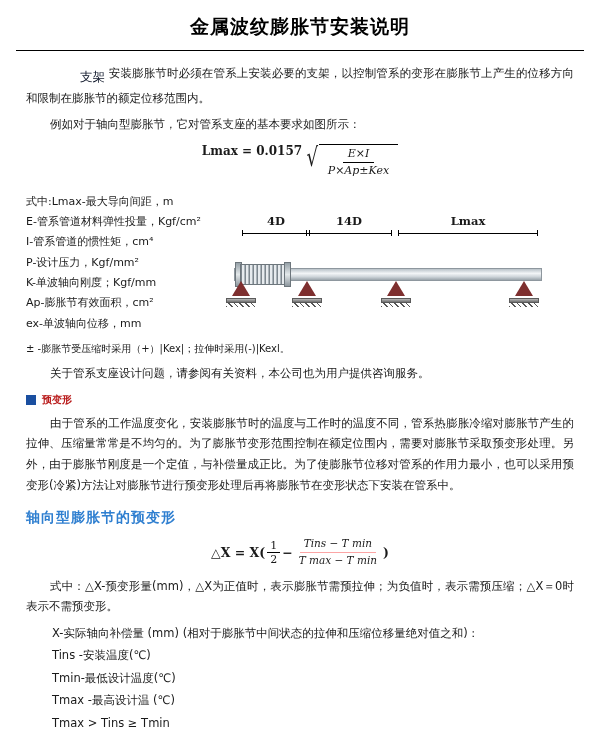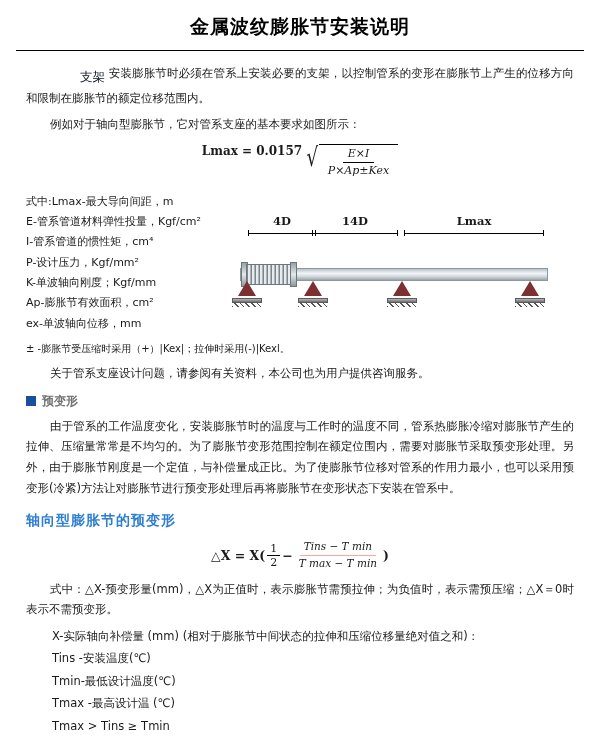--- a/index.html
+++ b/index.html
@@ -41,23 +41,23 @@
     font-size: 11.5px;
     line-height: 1.75;
     margin: 0 0 6px 0;
     text-align: justify;
     color: #1a1a1a;
   }
   p.indent {
     text-indent: 24px;
   }
   .sec-head {
-    font-size: 12px;
-    font-weight: bold;
-    color: #737373;
+    font-size: 10px;
+    font-weight: bold;
+    color: #b91c1c;
     margin: 10px 0 4px 0;
     display: flex;
     align-items: center;
     gap: 6px;
   }
   .sec-head .sq {
     display: inline-block;
     width: 10px;
     height: 10px;
     background: #1a4fa0;
@@ -138,21 +138,20 @@
     line-height: 1.85;
     white-space: nowrap;
   }
   .def-first {
     font-size: 10px;
     line-height: 1.85;
   }
   .two-col {
     display: flex;
     align-items: flex-start;
-    gap: 6px;
   }
   .col-left {
     flex: 0 0 200px;
   }
   .col-right {
     flex: 1 1 auto;
     padding-top: 22px;
   }
   
   .diagram {

